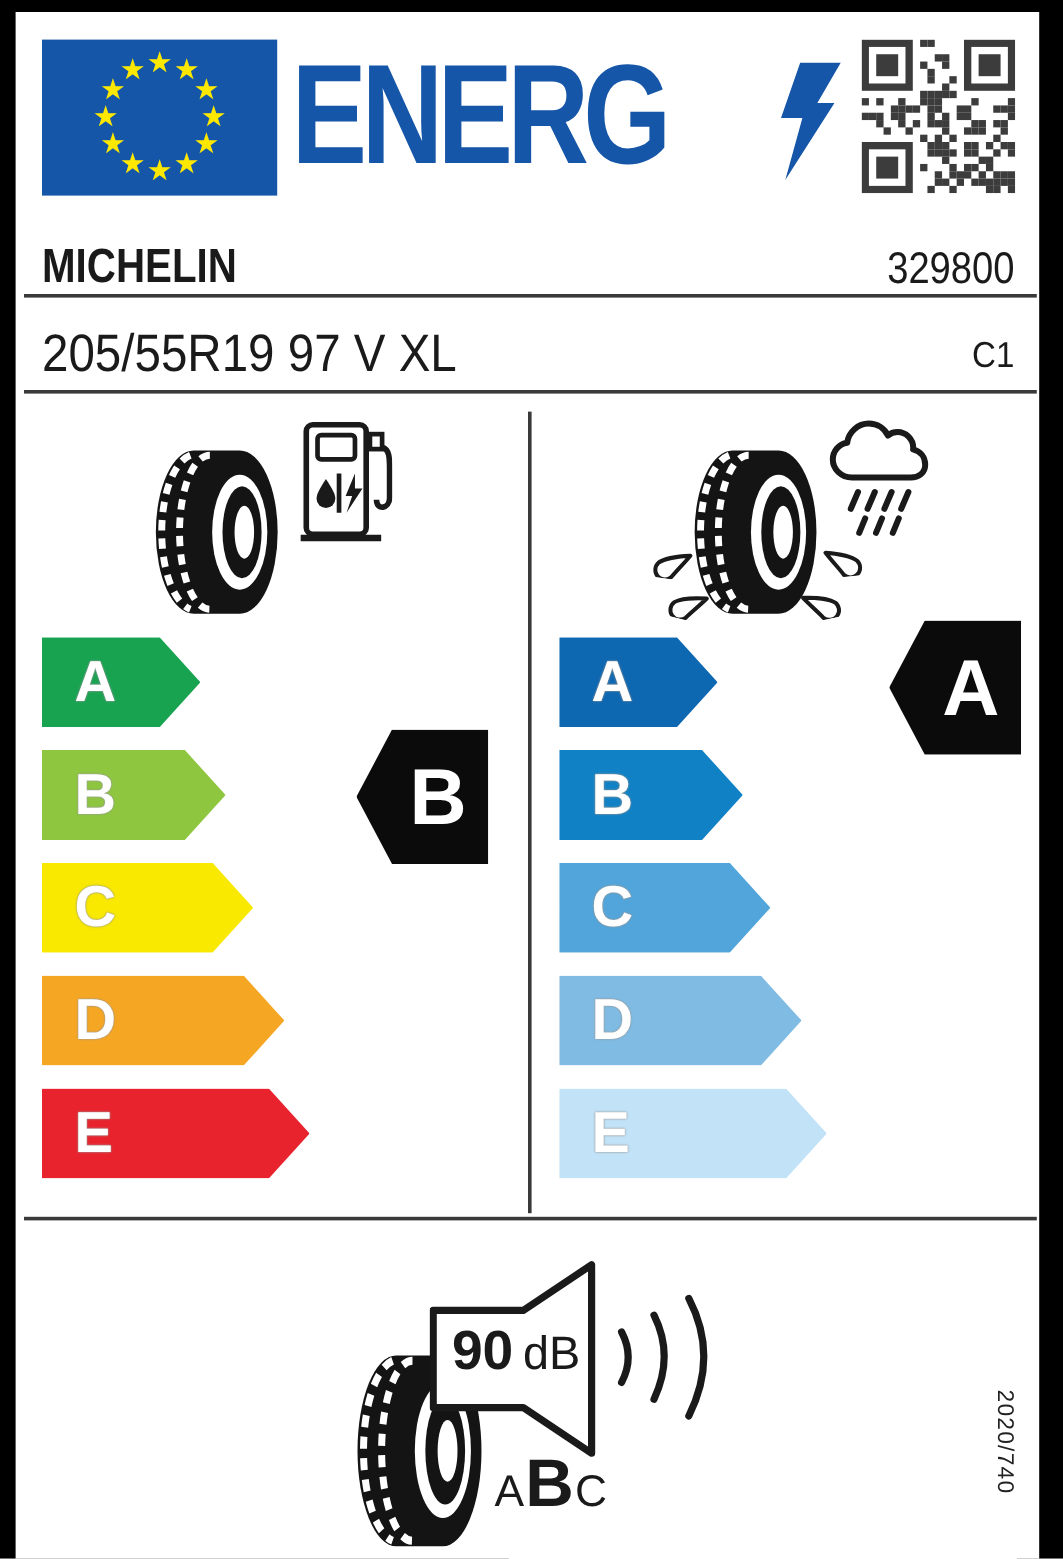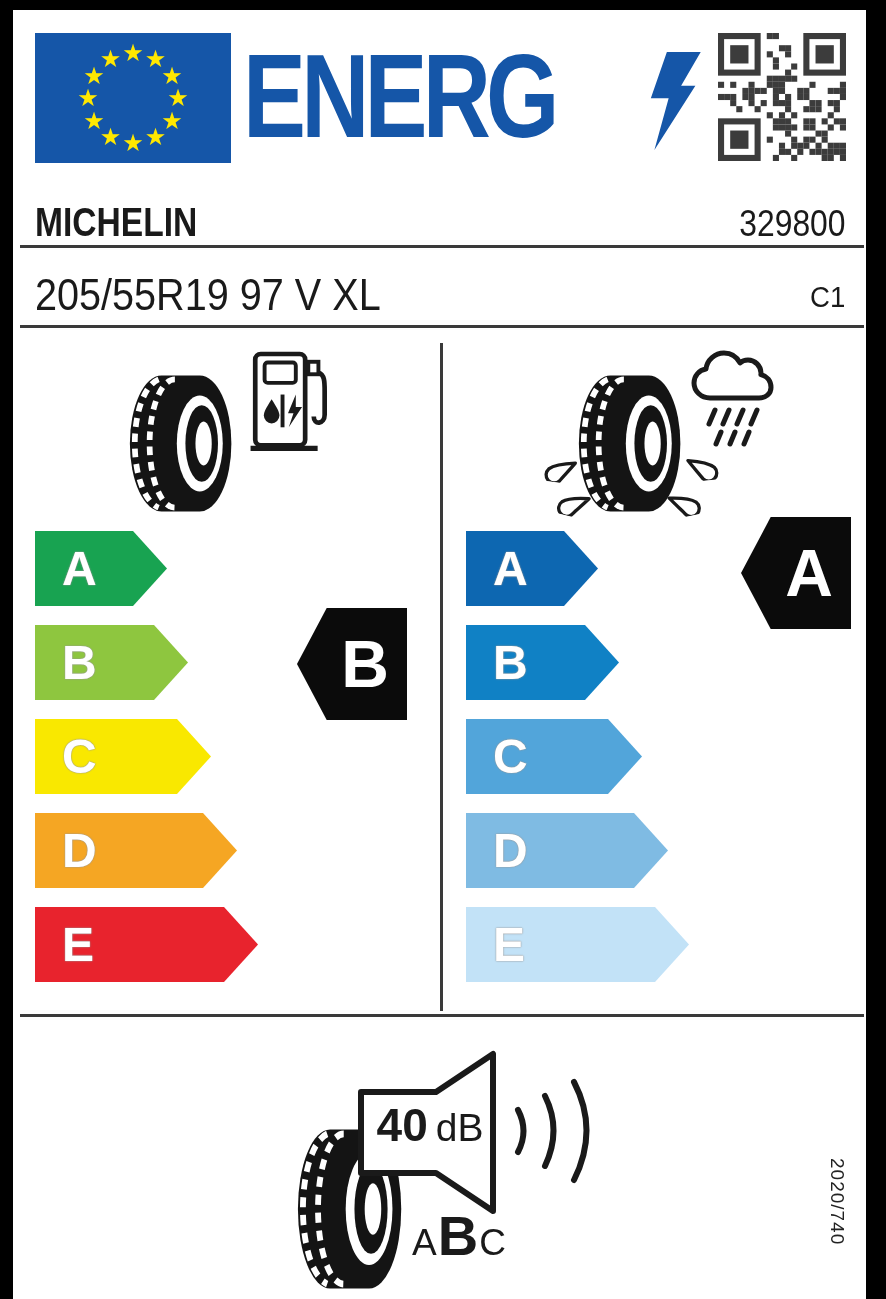--- a/index.html
+++ b/index.html
@@ -389,21 +389,21 @@
   <div class="pictogram" id="sound-waves-icon">
     <svg viewBox="0 0 85 118">
       <g fill="none" stroke="#1a1a1a" stroke-width="6" stroke-linecap="round">
         <path d="M6 38 q11 21 0 42"></path>
         <path d="M33 24 q17 34 0 70"></path>
         <path d="M62 10 q25 48 0 98"></path>
       </g>
     </svg>
   </div>
   <div id="noise-value">
-    <span class="val">40</span><span class="unit">dB</span>
+    <span class="val">90</span><span class="unit">dB</span>
   </div>
   <div id="noise-classes">
     <span class="nc">A</span>
     <span class="nc sel">B</span>
     <span class="nc">C</span>
   </div>
 
   <div id="regulation">2020/740</div>
 
 </div>

